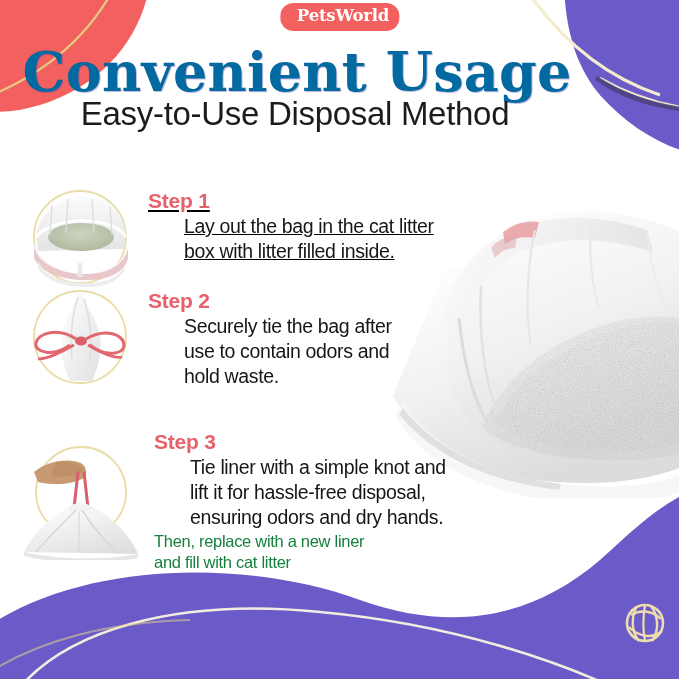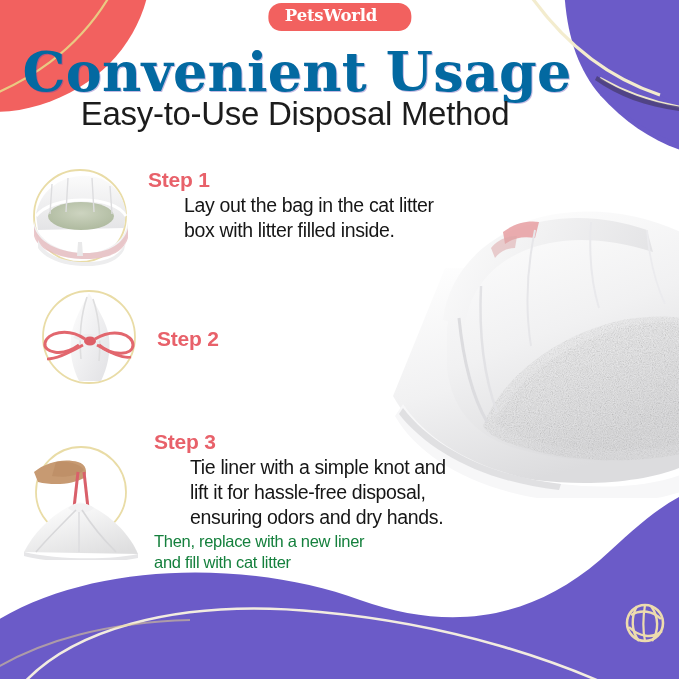--- a/index.html
+++ b/index.html
@@ -20,21 +20,21 @@
   #deco-svg { position:absolute; left:0; top:0; width:679px; height:679px; }
 
   
   #logo-badge {
     position:absolute;
     left:50%;
     transform:translateX(-50%);
     top:3px;
     background:#f2615f;
     border-radius:13px;
-    padding:5px 34px 6px 17px;
+    padding:5px 10px 6px 17px;
     z-index:12;
   }
   #logo-text {
     font-family:"DejaVu Serif", serif;
     font-weight:bold;
     font-size:16.5px;
     color:#ffffff;
     letter-spacing:-0.2px;
     line-height:1;
     white-space:nowrap;
@@ -82,22 +82,22 @@
   }
   #product-photo svg { width:100%; height:100%; display:block; }
 
   
   .step-row {
     position:absolute;
     display:flex;
     align-items:flex-start;
     z-index:9;
   }
-  #step-row-1 { top:162px; left:20px; }
-  #step-row-2 { top:283px; left:29px;align-items:center; }
+  #step-row-1 { top:183px; left:20px;text-decoration:underline; }
+  #step-row-2 { top:283px; left:20px; }
   #step-row-3 { top:418px; left:16px;align-items:center; }
 
   .step-thumb {
     position:relative;
     width:120px;
     height:108px;
     flex:0 0 120px;
     margin-right:8px;
   }
   #step-row-3 .step-thumb { width:130px; height:128px; flex:0 0 130px; }
@@ -282,20 +282,23 @@
 
         <path d="M 56 56 C 38 44 18 50 16 60 C 14 70 34 74 50 62" fill="none" stroke="#e2676e" stroke-width="3"></path>
         <path d="M 66 56 C 86 44 104 52 104 62 C 104 72 84 74 70 62" fill="none" stroke="#e2676e" stroke-width="3"></path>
         <path d="M 54 62 C 40 70 26 76 18 76" fill="none" stroke="#e2676e" stroke-width="2.6"></path>
         <path d="M 68 62 C 82 70 94 76 102 74" fill="none" stroke="#e2676e" stroke-width="2.6"></path>
         <ellipse cx="61" cy="58" rx="6" ry="4.5" fill="#dd5f67"></ellipse>
       </svg>
     </div>
     <div class="step-body">
       <div class="step-label">Step 2</div>
+      <div class="step-text">Securely tie the bag after
+use to contain odors and
+hold waste.</div>
     </div>
   </div>
 
   <div class="step-row" id="step-row-3">
     <div class="step-thumb">
       <svg viewBox="0 0 130 128">
         <defs>
           <linearGradient id="t3bag" x1="0.2" y1="0" x2="0.8" y2="1">
             <stop offset="0%" stop-color="#ffffff"></stop>
             <stop offset="100%" stop-color="#dededf"></stop>

